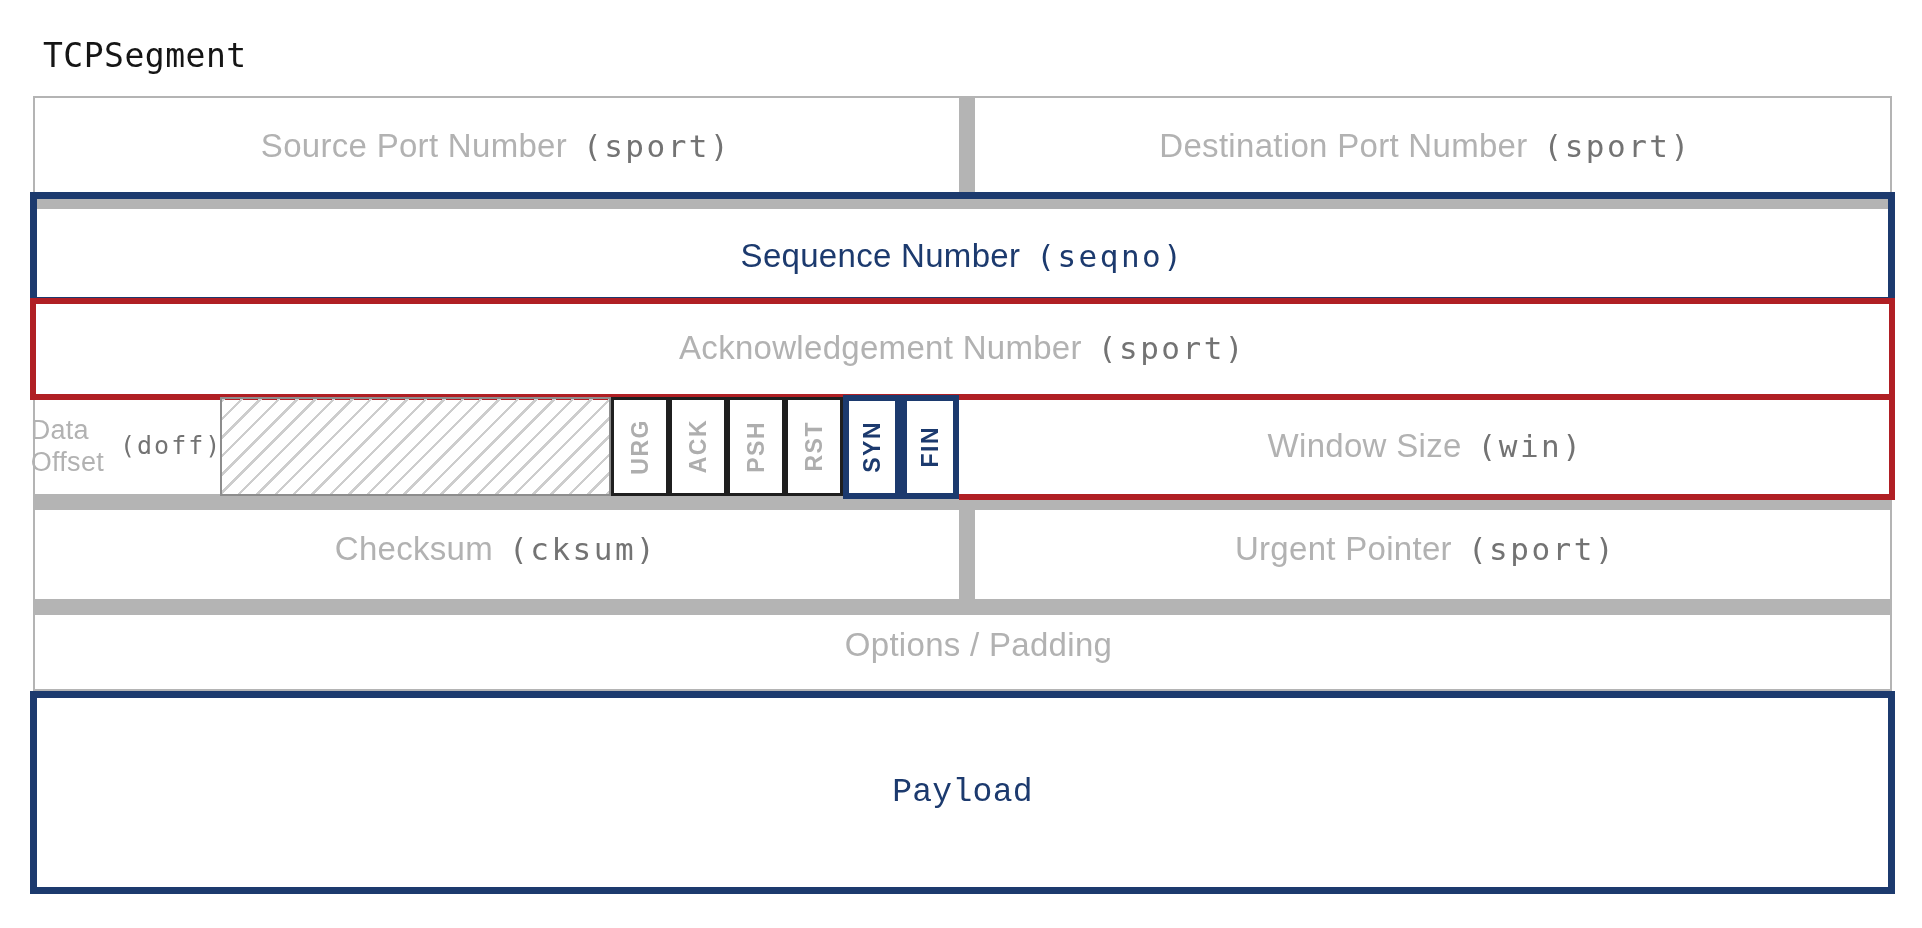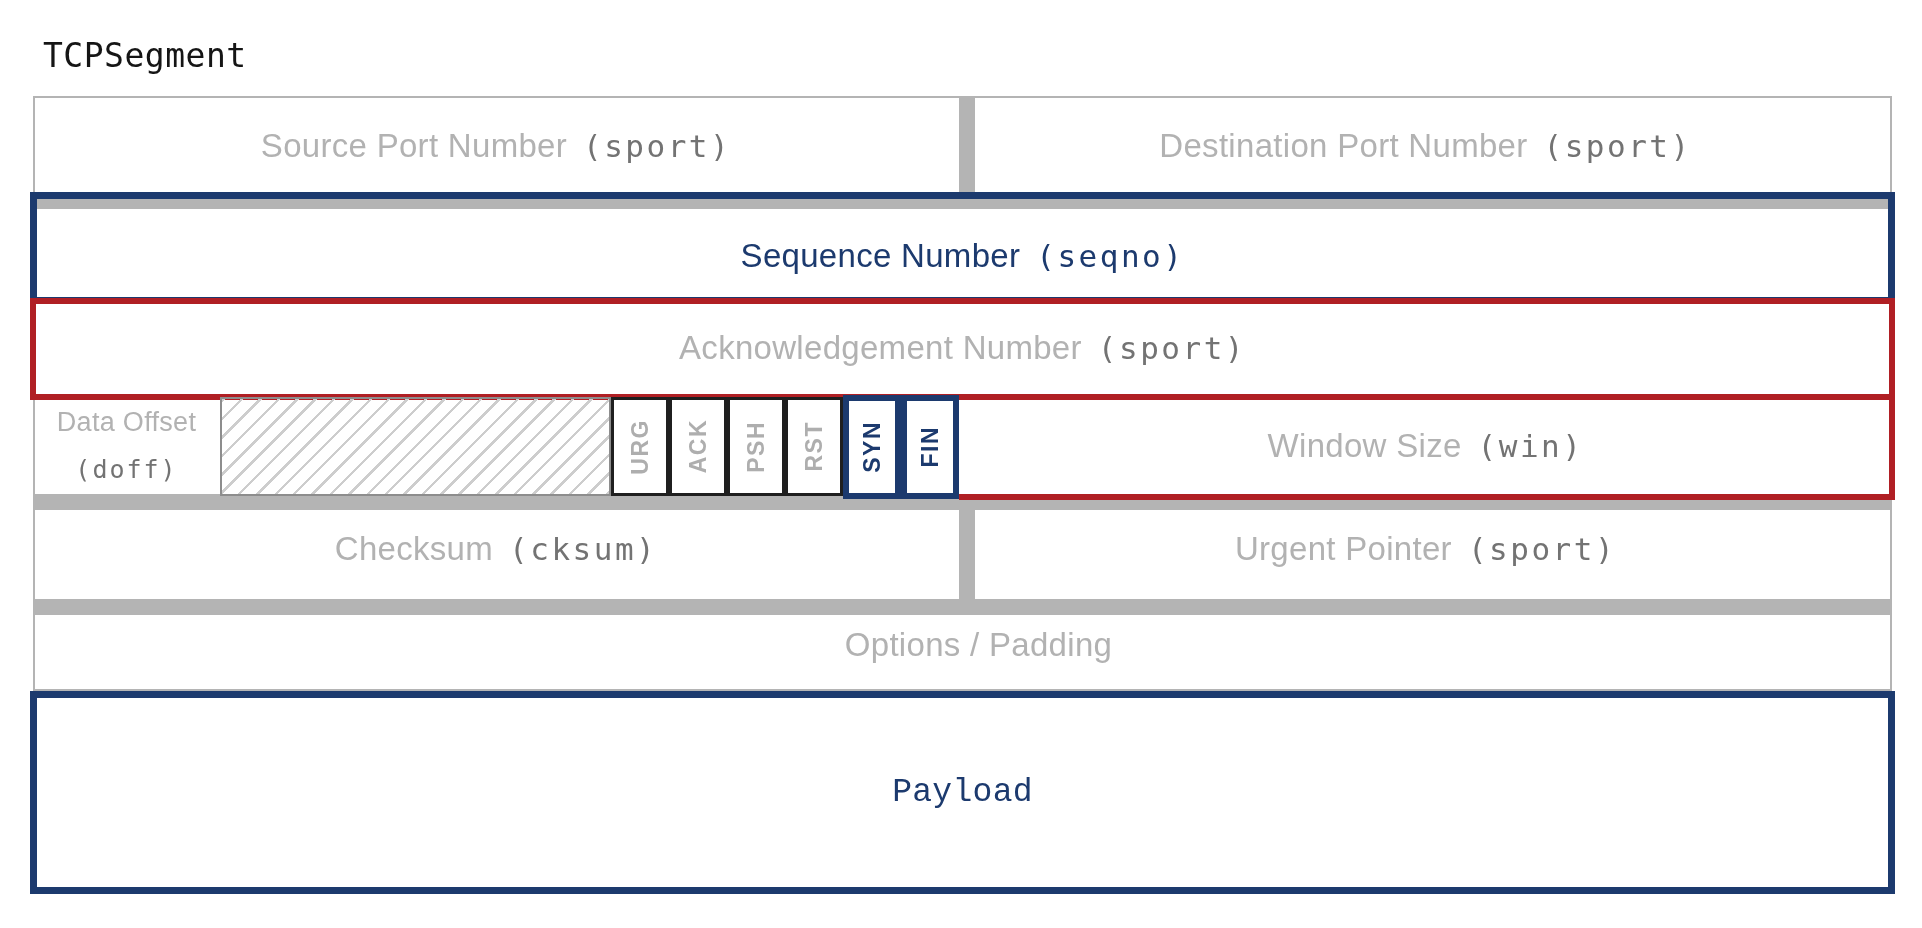--- a/index.html
+++ b/index.html
@@ -62,21 +62,21 @@
   .cell-ackno  { left: 17px;  top: 282px; width: 1859px; height: 100px; }
   .cell-win    { left: 943px; top: 380px; width: 933px; height: 100px; }
   .cell-cksum  { left: 17px;  top: 480px; width: 926px; height: 105px; }
   .cell-uptr   { left: 943px; top: 480px; width: 933px; height: 105px; }
   .cell-opts   { left: 33px;  top: 583px; width: 1859px; height: 92px; }
   .cell-payload{ left: 14px;  top: 675px; width: 1865px; height: 203px; font-family: Liberation Mono, monospace; }
 
   
   .cell-doff {
     left: 17px; top: 381px; width: 187px; height: 97px;
-    display: flex; flex-direction: column;
+    display: flex; flex-direction: row;
     align-items: center; justify-content: center;
   }
   .cell-doff .lbl  { font-size: 27px; line-height: 32px; }
   .cell-doff .code { font-size: 25px; line-height: 32px; letter-spacing: 2px; }
 
   
   .hatch {
     left: 204px; top: 381px; width: 391px; height: 99px;
     border: 2px solid #8d8d8d;
     background: repeating-linear-gradient(

